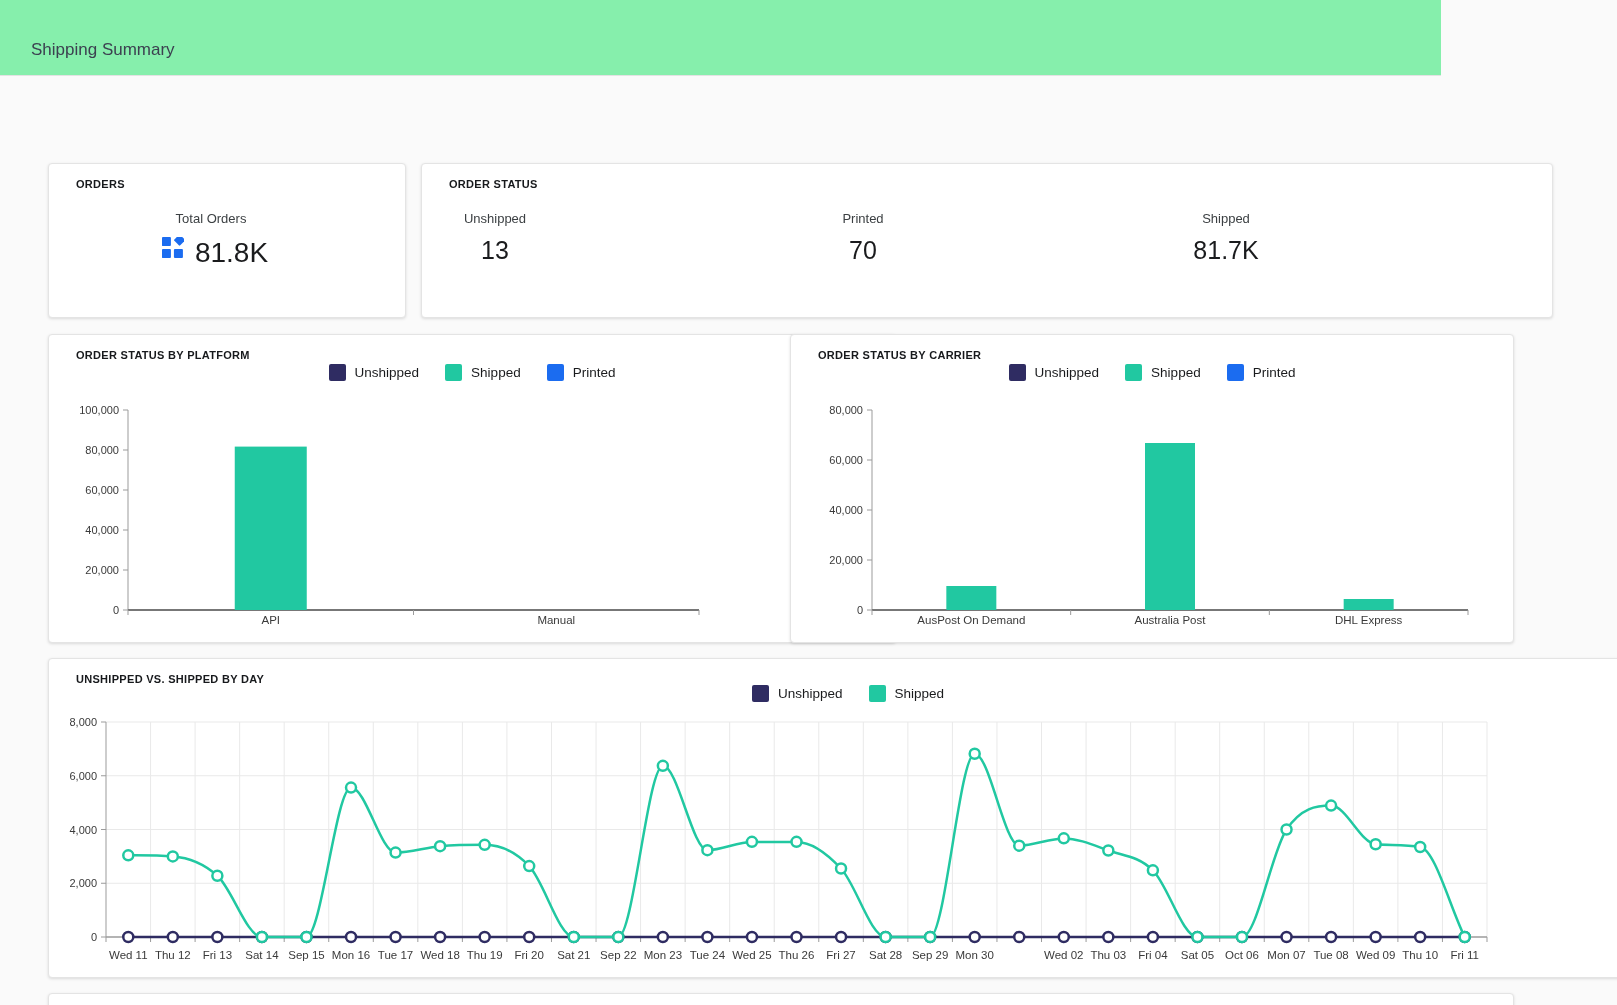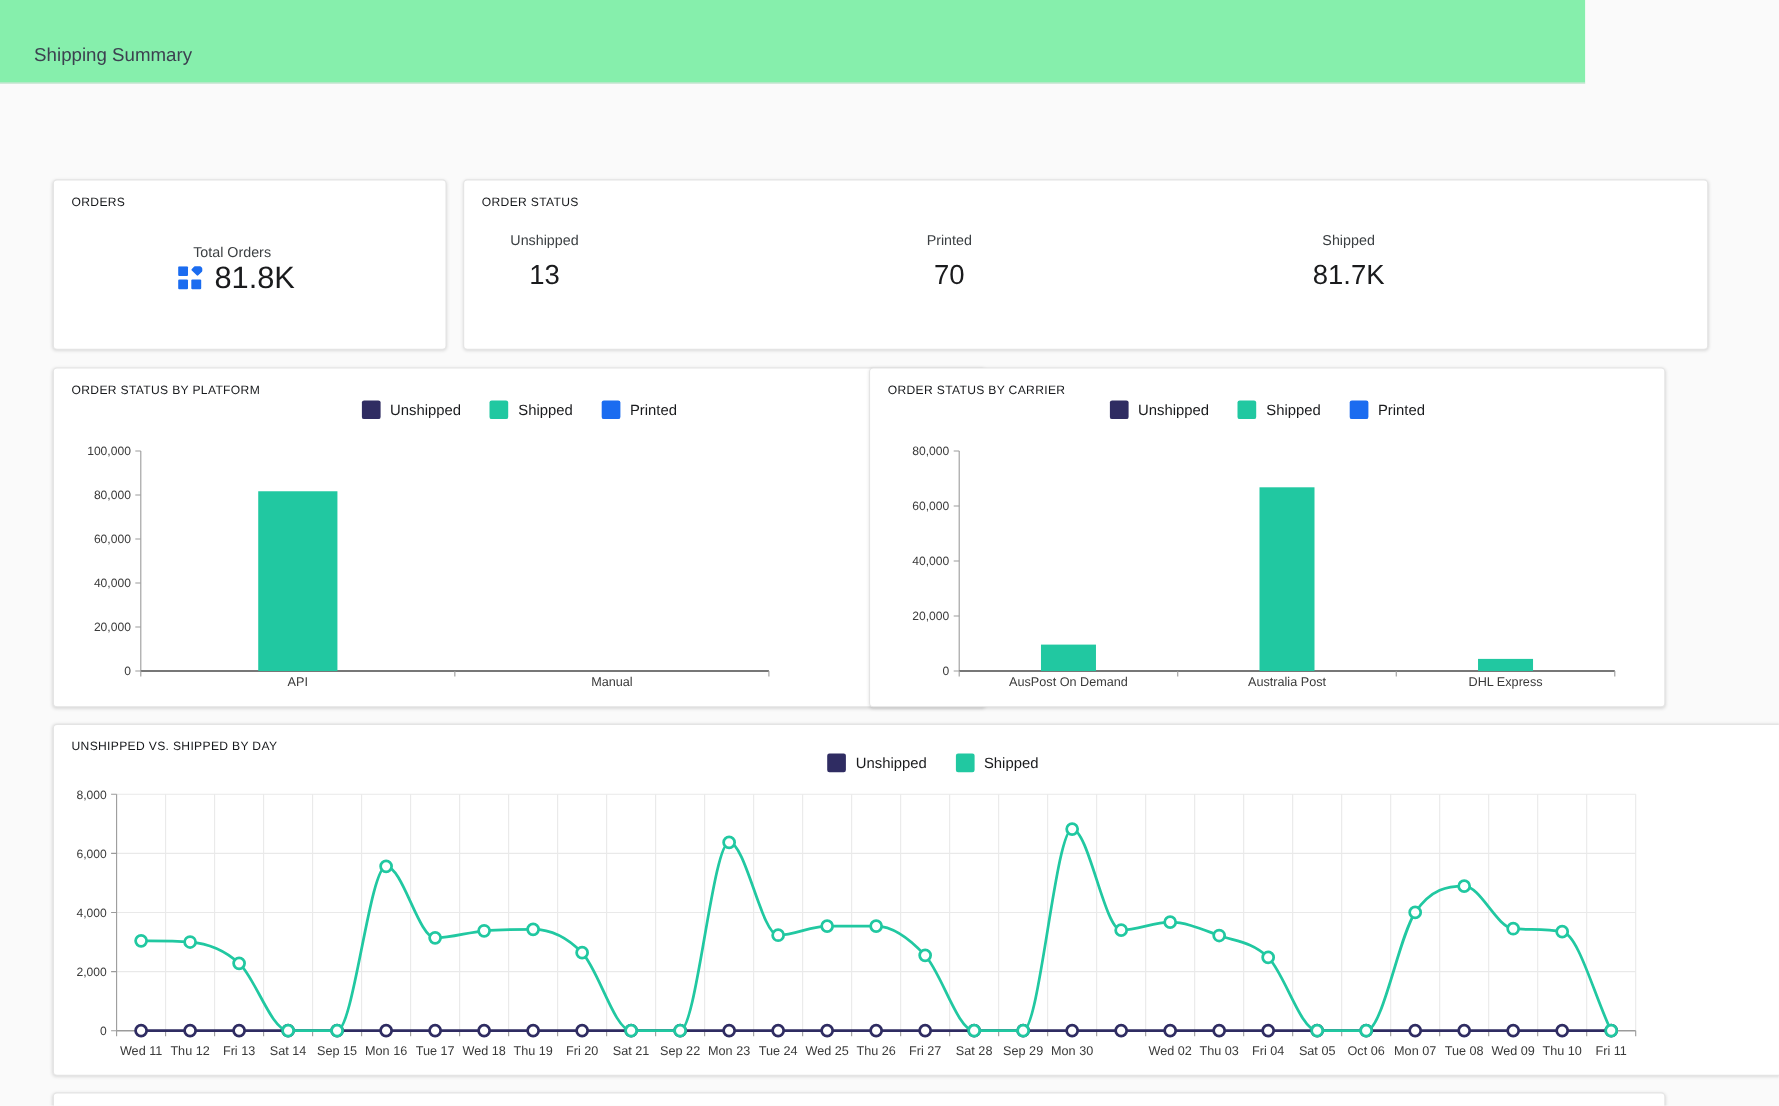--- a/index.html
+++ b/index.html
@@ -19,37 +19,37 @@
                  cursor:pointer; }
   .date-filter .val { position:absolute; left:18px; top:0; line-height:49px;
                       font-size:15px; color:#32363b; }
   .date-filter .caret { position:absolute; right:17px; top:22px; width:0; height:0;
                         border-left:6px solid transparent; border-right:6px solid transparent;
                         border-top:7px solid #555b61; }
 
   
   .card { position:absolute; background:#fff; border:1px solid #e4e4e4;
           border-radius:4px; box-shadow:0 1px 3px rgba(0,0,0,.13); }
-  .card-title { position:absolute; top:14px; left:16px; font-size:11px; font-weight:400;
+  .card-title { position:absolute; top:14px; left:27px; font-size:11px; font-weight:700;
                 letter-spacing:.3px; color:#17191c; }
 
   .orders-card  { left:48px;  top:163px; width:358px;  height:155px; }
   .status-card  { left:421px; top:163px; width:1132px; height:155px; }
   .platform-card{ left:48px;  top:334px; width:848px;  height:309px; }
   .carrier-card { left:790px; top:334px; width:724px;  height:309px; }
   .daily-card   { left:48px;  top:658px; width:1600px; height:320px; }
   .partial-card { left:48px;  top:993px; width:1466px; height:30px;
                   border-radius:4px 4px 0 0; }
 
   .stat { position:absolute; transform:translateX(-50%); text-align:center; }
   .stat .lbl { font-size:13px; color:#3c4043; margin-bottom:10px; white-space:nowrap; }
   .stat .num { font-size:25px; font-weight:500; color:#1a1b1d; white-space:nowrap; }
-  .orders-stat { top:47px; left:162px;margin-top:11px; }
+  .orders-stat { top:47px; left:162px; }
   .orders-val  { position:absolute; top:73px; left:166px; transform:translateX(-50%);
-                 display:flex; align-items:center; gap:11px; }
+                 display:flex; gap:11px; }
   .orders-val .num { font-size:28px; font-weight:500; color:#1a1b1d; }
   .st-unshipped { top:47px; left:73px; }
   .st-printed   { top:47px; left:441px; }
   .st-shipped   { top:47px; left:804px; }
 
   
   .legend { position:absolute; top:29px; left:0; right:0; display:flex;
             justify-content:center; gap:26px; }
   .daily-card .legend { top:26px; }
   .legend-item { display:flex; align-items:center; gap:9px; }

